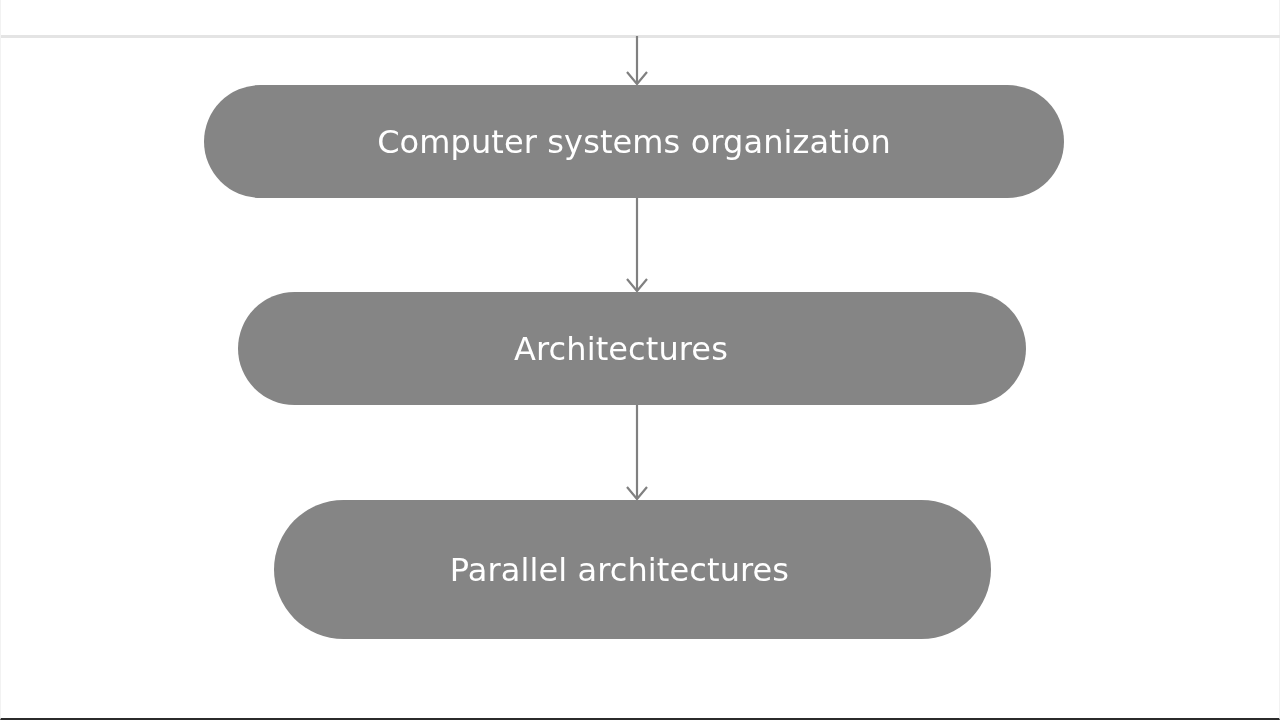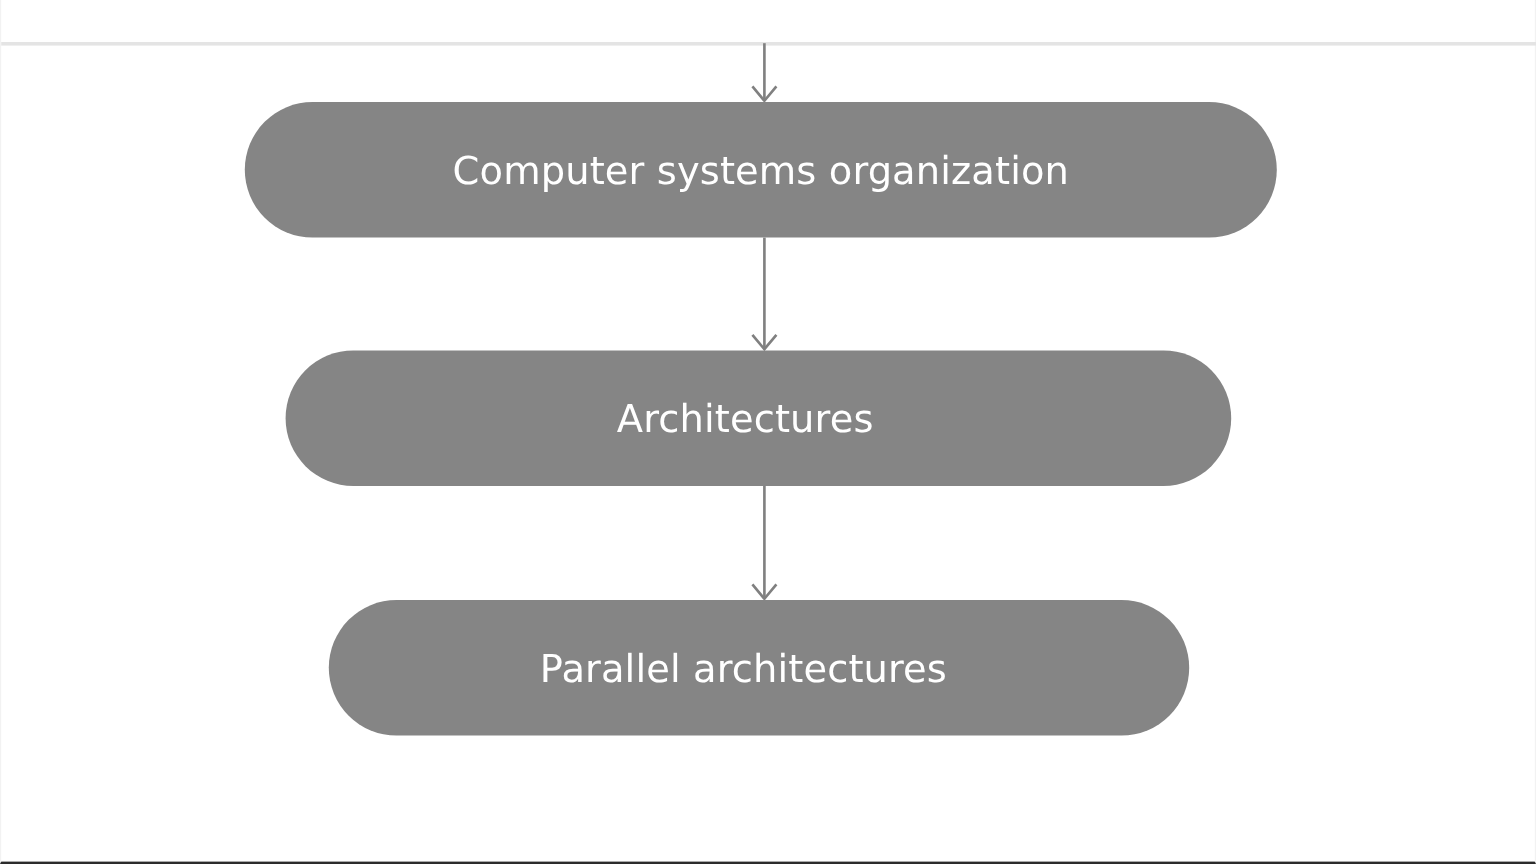--- a/index.html
+++ b/index.html
@@ -78,21 +78,21 @@
   }
   
   #node-architectures .node-label {
     transform: translateX(-11px);
     text-align: right;
   }
   #node-parallel {
     left: 273px;
     top: 500px;
     width: 717px;
-    height: 113px;
+    height: 139px;
   }
   #node-parallel .node-label {
     transform: translateX(-13px);
   }
 </style>
 </head>
 <body>
 
 <div id="canvas">
 

